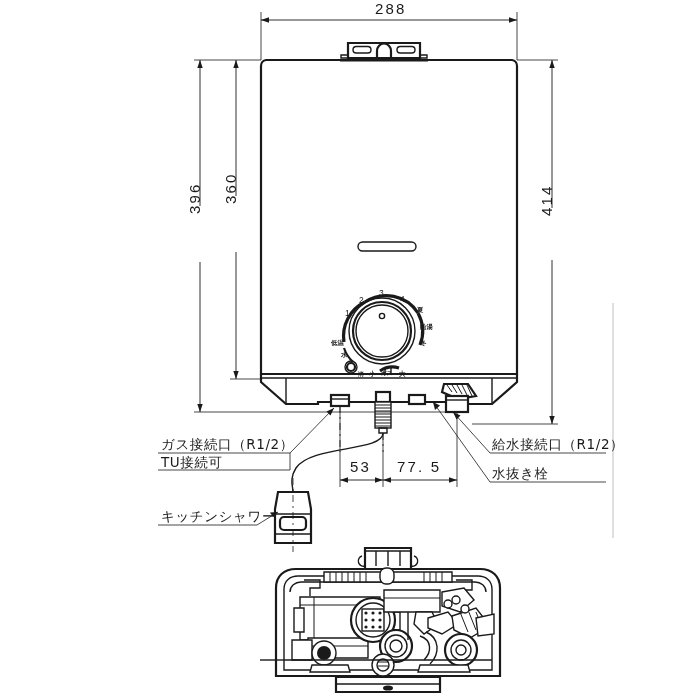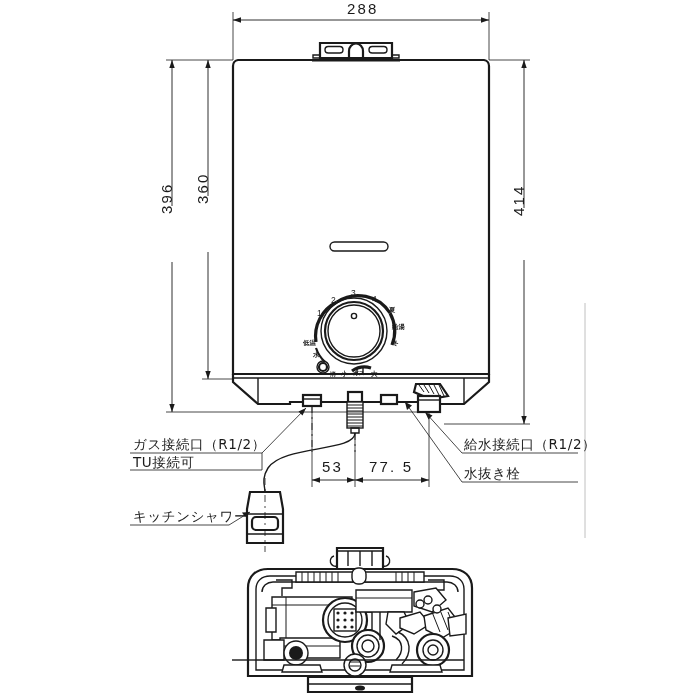--- a/index.html
+++ b/index.html
@@ -1,18 +1,18 @@
 <!DOCTYPE html>
 <html><head>
 <meta charset="utf-8">
 <style>
   html,body{margin:0;padding:0;background:#ffffff;}
   body{width:700px;height:700px;overflow:hidden;
        font-family:"Liberation Sans","DejaVu Sans",sans-serif;color:#1a1a1a;}
-  #stage{position:relative;width:656px;height:700px;background:#fff;}
+  #stage{position:relative;width:656px;height:700px;background:#fff;margin-left:28px;}
   svg#drawing{position:absolute;left:0;top:0;width:700px;height:700px;display:block;}
   .ln{stroke:#1a1a1a;fill:none;}
   .thin{stroke-width:1;}
   .med{stroke-width:1.4;}
   .thick{stroke-width:2.2;}
   .xthick{stroke-width:3.2;}
   .dimln{stroke:#1a1a1a;stroke-width:0.9;fill:none;}
   .extln{stroke:#1a1a1a;stroke-width:0.8;fill:none;}
   .dash{stroke:#1a1a1a;stroke-width:0.8;fill:none;stroke-dasharray:7 4 2 4;}
   .faint{stroke:#b9b9b9;stroke-width:0.9;fill:none;}

